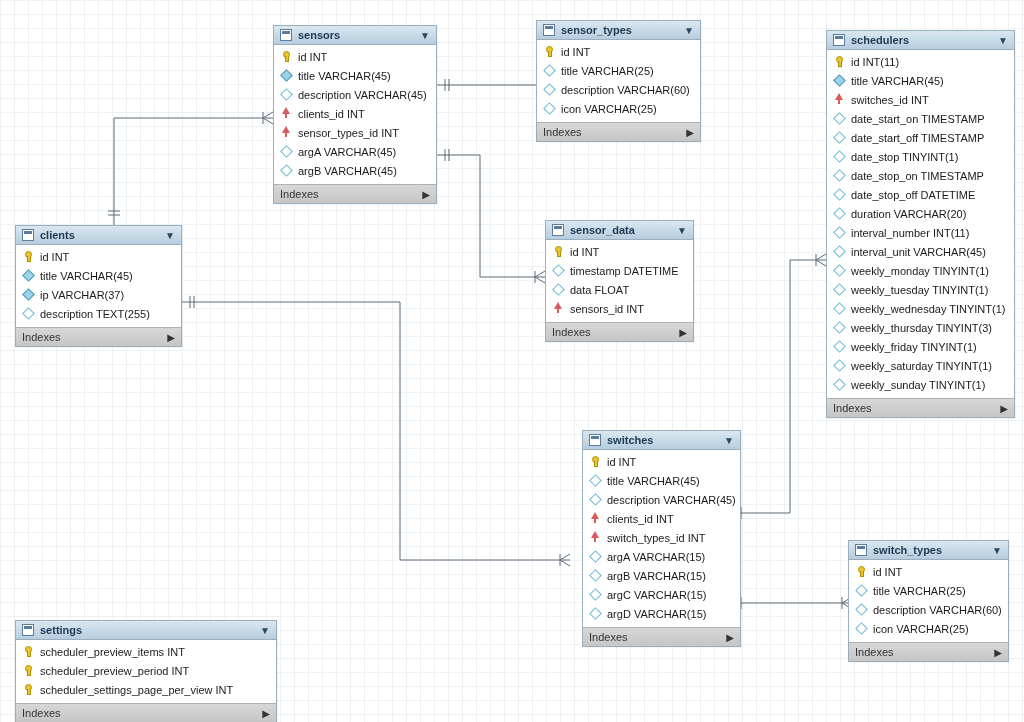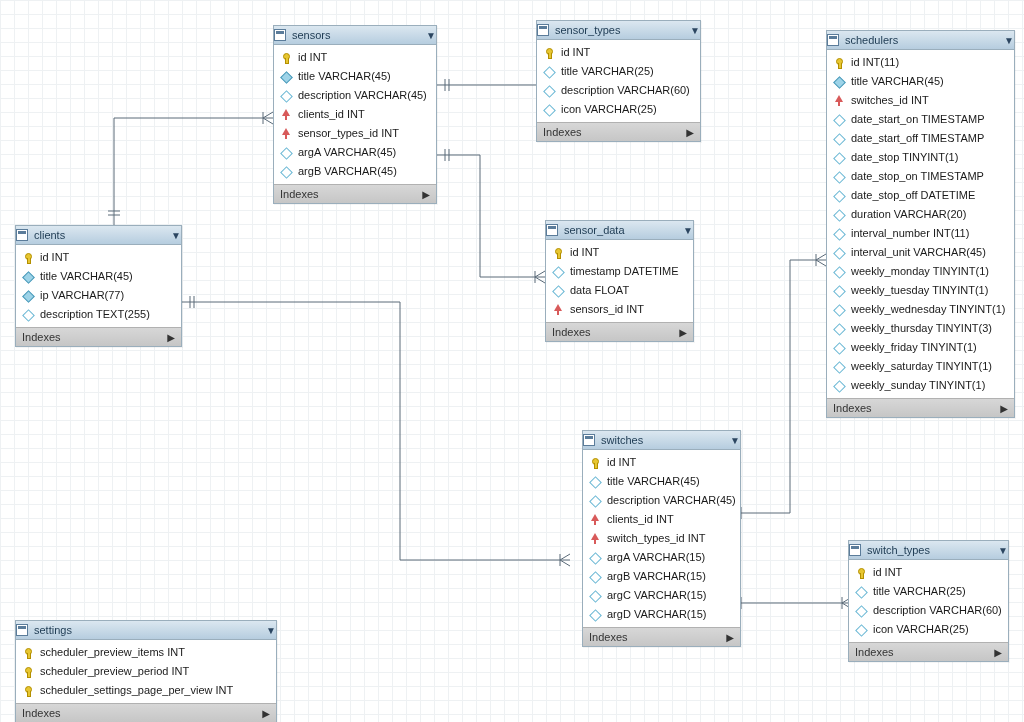--- a/index.html
+++ b/index.html
@@ -3,28 +3,28 @@
 <meta charset="utf-8">
 <style>
   html,body{margin:0;padding:0;font-family:Verdana,Arial,sans-serif;font-size:11px;color:#1a1a1a}
   .canvas{position:relative;width:1024px;height:722px;background:#fff;
     background-image:linear-gradient(#eef1f3 1px,transparent 1px),linear-gradient(90deg,#eef1f3 1px,transparent 1px);
     background-size:14px 14px}
   svg.wires{position:absolute;left:0;top:0;width:1024px;height:722px;pointer-events:none}
   svg.wires line{stroke:#5a6a78;stroke-width:1}
   .table{position:absolute;background:#fff;border:1px solid #9aaebc;box-shadow:1px 1px 0 rgba(0,0,0,.04)}
   .table .thead{background:linear-gradient(#dbe7f0,#b6cddf);border-bottom:1px solid #9aaebc;
-    display:flex;align-items:center;padding:3px 0;font-weight:normal;color:#1d3a52;font-size:11px}
+    display:flex;align-items:center;padding:3px 6px;font-weight:bold;color:#1d3a52;font-size:11px}
   .table .thead .ticon{width:12px;height:12px;margin-right:6px;display:inline-block;position:relative}
   .table .thead .ticon::before{content:"";position:absolute;inset:0;border:1px solid #5b7c9a;background:#fff}
   .table .thead .ticon::after{content:"";position:absolute;left:2px;right:2px;top:2px;height:3px;background:#5b7c9a}
   .table .thead .title{flex:1}
   .table .thead .chev{font-size:10px;color:#2b4560}
   .rows{padding:3px 0}
-  .row{display:flex;align-items:center;padding:2px 6px;line-height:15px;white-space:nowrap}
+  .row{display:flex;padding:2px 6px;line-height:15px;white-space:nowrap}
   .row .ic{width:12px;height:12px;margin-right:6px;display:inline-block;position:relative;flex:0 0 12px}
   .ic.pk::before{content:"";position:absolute;left:3px;top:1px;width:5px;height:5px;border-radius:50%;background:#e7c631;border:1px solid #b38f00}
   .ic.pk::after{content:"";position:absolute;left:5px;top:6px;width:2px;height:5px;background:#e7c631;border:1px solid #b38f00;border-top:none}
   .ic.fk::before{content:"";position:absolute;left:2px;top:0;width:0;height:0;border-left:4px solid transparent;border-right:4px solid transparent;border-bottom:7px solid #d85a5a}
   .ic.fk::after{content:"";position:absolute;left:5px;top:6px;width:2px;height:5px;background:#d85a5a}
   .ic.col::before{content:"";position:absolute;left:2px;top:2px;width:7px;height:7px;transform:rotate(45deg);
     background:#fff;border:1px solid #69b7d4}
   .ic.colf::before{content:"";position:absolute;left:2px;top:2px;width:7px;height:7px;transform:rotate(45deg);
     background:#9dd3e8;border:1px solid #4a99b8}
   .indexes{background:linear-gradient(#d7d7d7,#c6c6c6);border-top:1px solid #b1b1b1;padding:3px 6px;
@@ -101,21 +101,21 @@
           <div class="row">
             <span class="ic pk"></span>
             <span>id INT</span>
           </div>
           <div class="row">
             <span class="ic colf"></span>
             <span>title VARCHAR(45)</span>
           </div>
           <div class="row">
             <span class="ic colf"></span>
-            <span>ip VARCHAR(77)</span>
+            <span>ip VARCHAR(37)</span>
           </div>
           <div class="row">
             <span class="ic col"></span>
             <span>description TEXT(255)</span>
           </div>
         </div>
         <div class="indexes">
           <span>Indexes</span>
           <span class="arr">▶</span>
         </div>

